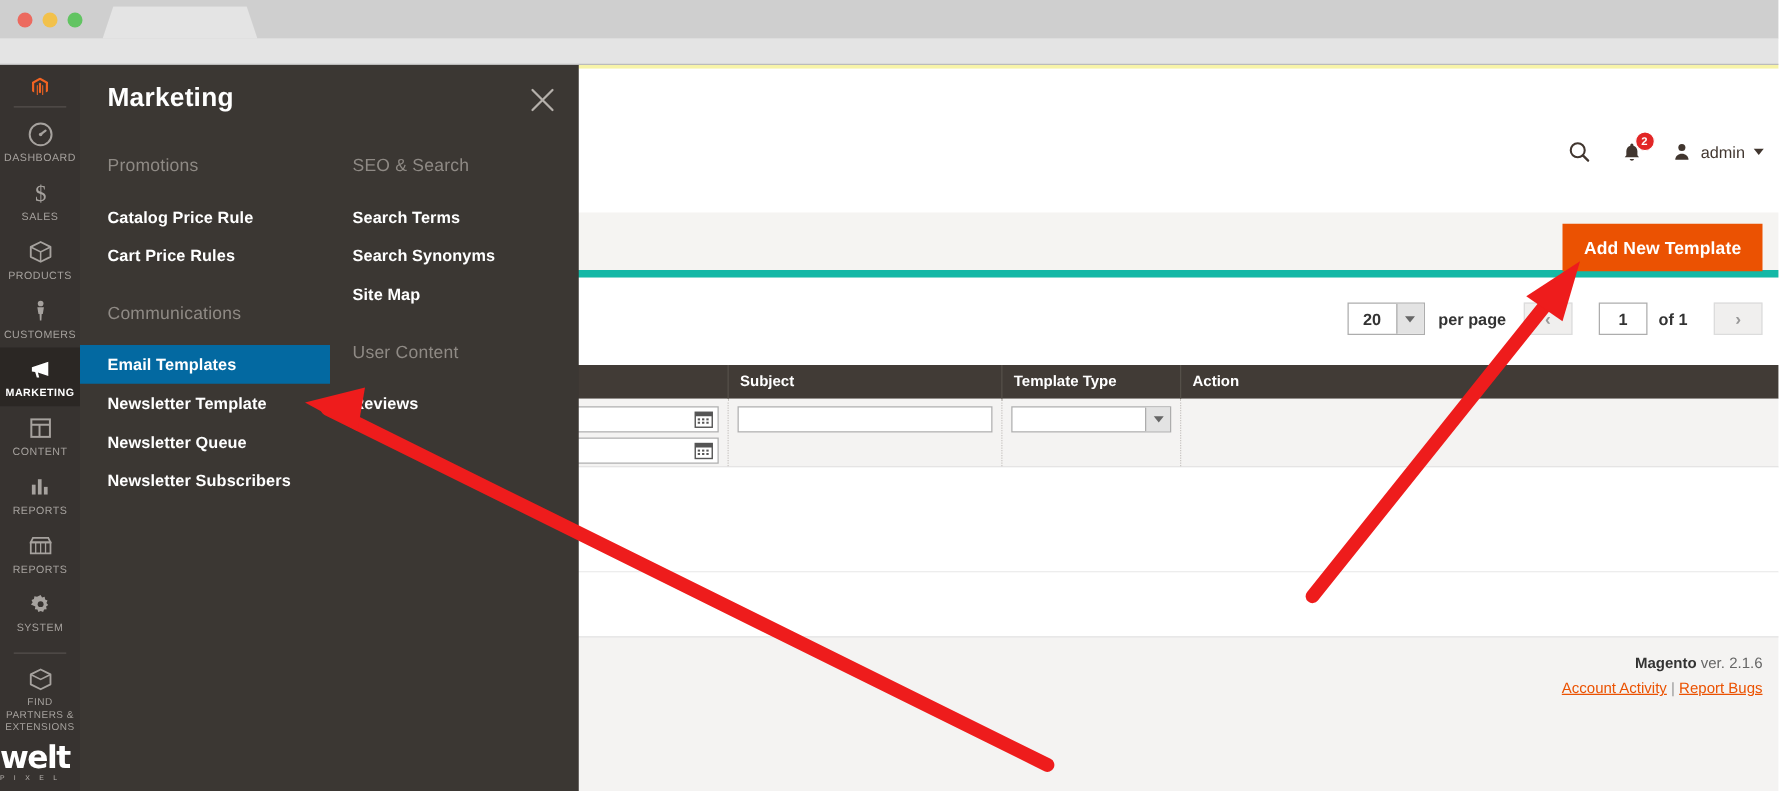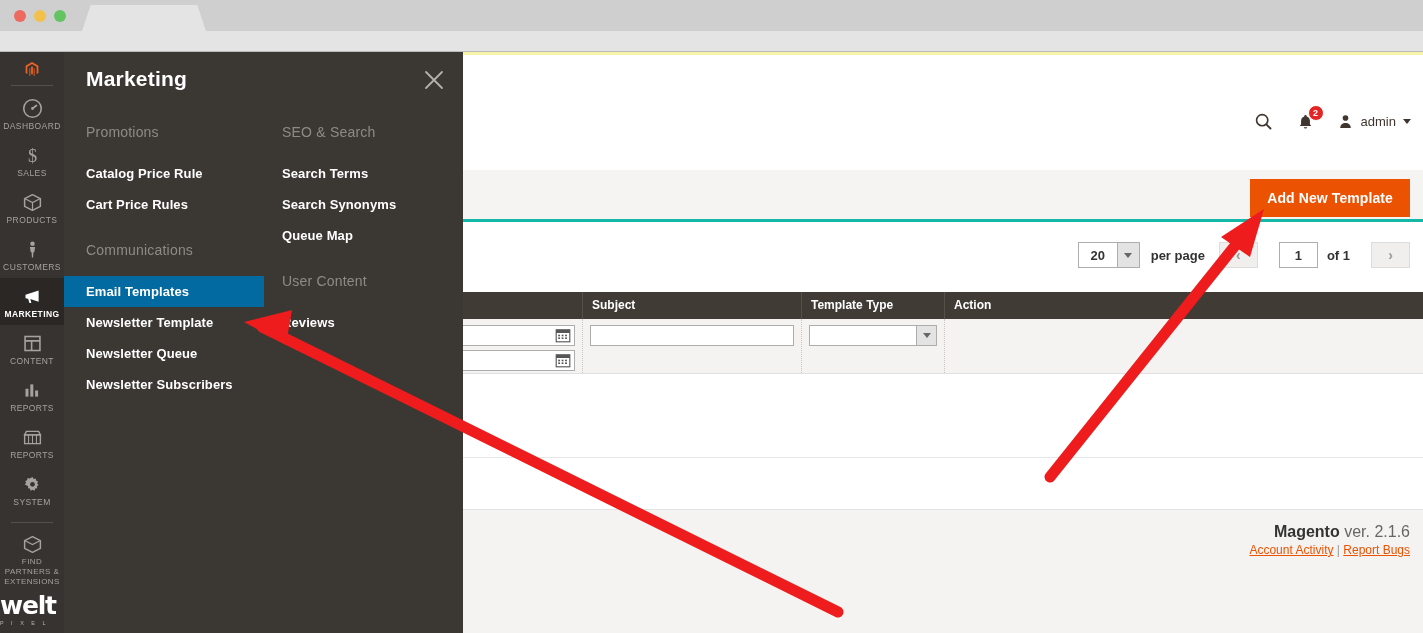--- a/index.html
+++ b/index.html
@@ -76,21 +76,21 @@
     width:16px; height:16px; font-size:9px; font-weight:bold;
     display:flex; align-items:center; justify-content:center;
     border:1.5px solid #fff;
   }
   .admin-user { display:flex; align-items:center; gap:7px; cursor:pointer; }
   .admin-name { font-size:13px; color:#41362f; }
   .caret-dn { width:0;height:0;border-left:4px solid transparent;border-right:4px solid transparent;border-top:5px solid #41362f; }
 
   .page-actions {
     position:absolute; left:0; top:118px; width:1359px; height:52px;
-    background:#f5f4f2; border-bottom:3px solid #14b8a6;
+    background:#f5f4f2; border-bottom:6px solid #14b8a6;
   }
   .btn-primary {
     position:absolute; right:13px; top:9px;
     background:#eb5202; color:#fff; border:none;
     font-size:14px; font-weight:bold; padding:11px 17px;
     cursor:pointer; letter-spacing:.1px;
   }
 
   .grid-toolbar { position:absolute; left:0; top:171px; width:1359px; height:68px; background:#fff; }
   .pager { position:absolute; right:13px; top:19px; display:flex; align-items:center;font-weight:bold; }
@@ -148,21 +148,21 @@
     border-bottom:1px solid #e8e8e8;
   }
   .grid-empty span { margin-left:228px; font-size:13px; color:#333; }
   .grid-tail { height:50px; background:#fff; }
 
   
   .adm-footer {
     position:absolute; left:0; bottom:0; width:1359px; height:124px;
     background:#f4f3f2; border-top:1px solid #e3e3e3; 
   }
-  .ft-ver { position:absolute; right:13px; top:13px; font-size:16px; color:#666; }
+  .ft-ver { position:absolute; right:13px; top:13px; font-size:12px; color:#666; }
   .ft-ver b { color:#333; }
   .ft-links { position:absolute; right:13px; top:33px; font-size:12px; color:#999; }
   .ft-links a { color:#eb5202; text-decoration:underline; cursor:pointer; }
 
   
   .flyout {
     position:absolute; left:64px; top:52px; width:399px; height:581px;
     background:#3b3733; z-index:30;
   }
   .fly-title {
@@ -514,21 +514,21 @@
         <div class="fly-link active">Email Templates</div>
         <div class="fly-link">Newsletter Template</div>
         <div class="fly-link">Newsletter Queue</div>
         <div class="fly-link">Newsletter Subscribers</div>
       </div>
 
       <div class="fly-col c2">
         <div class="fly-group-title">SEO &amp; Search</div>
         <div class="fly-link">Search Terms</div>
         <div class="fly-link">Search Synonyms</div>
-        <div class="fly-link">Queue Map</div>
+        <div class="fly-link">Site Map</div>
         <div class="fly-spacer"></div>
         <div class="fly-group-title">User Content</div>
         <div class="fly-link">Reviews</div>
       </div>
     </div>
   </div>
 
   <svg class="arrows" viewBox="0 0 1423 633">
     <g>
       <path d="M838 612 L262 327" stroke="#ee1c1c" stroke-width="11" stroke-linecap="round" fill="none"></path>

